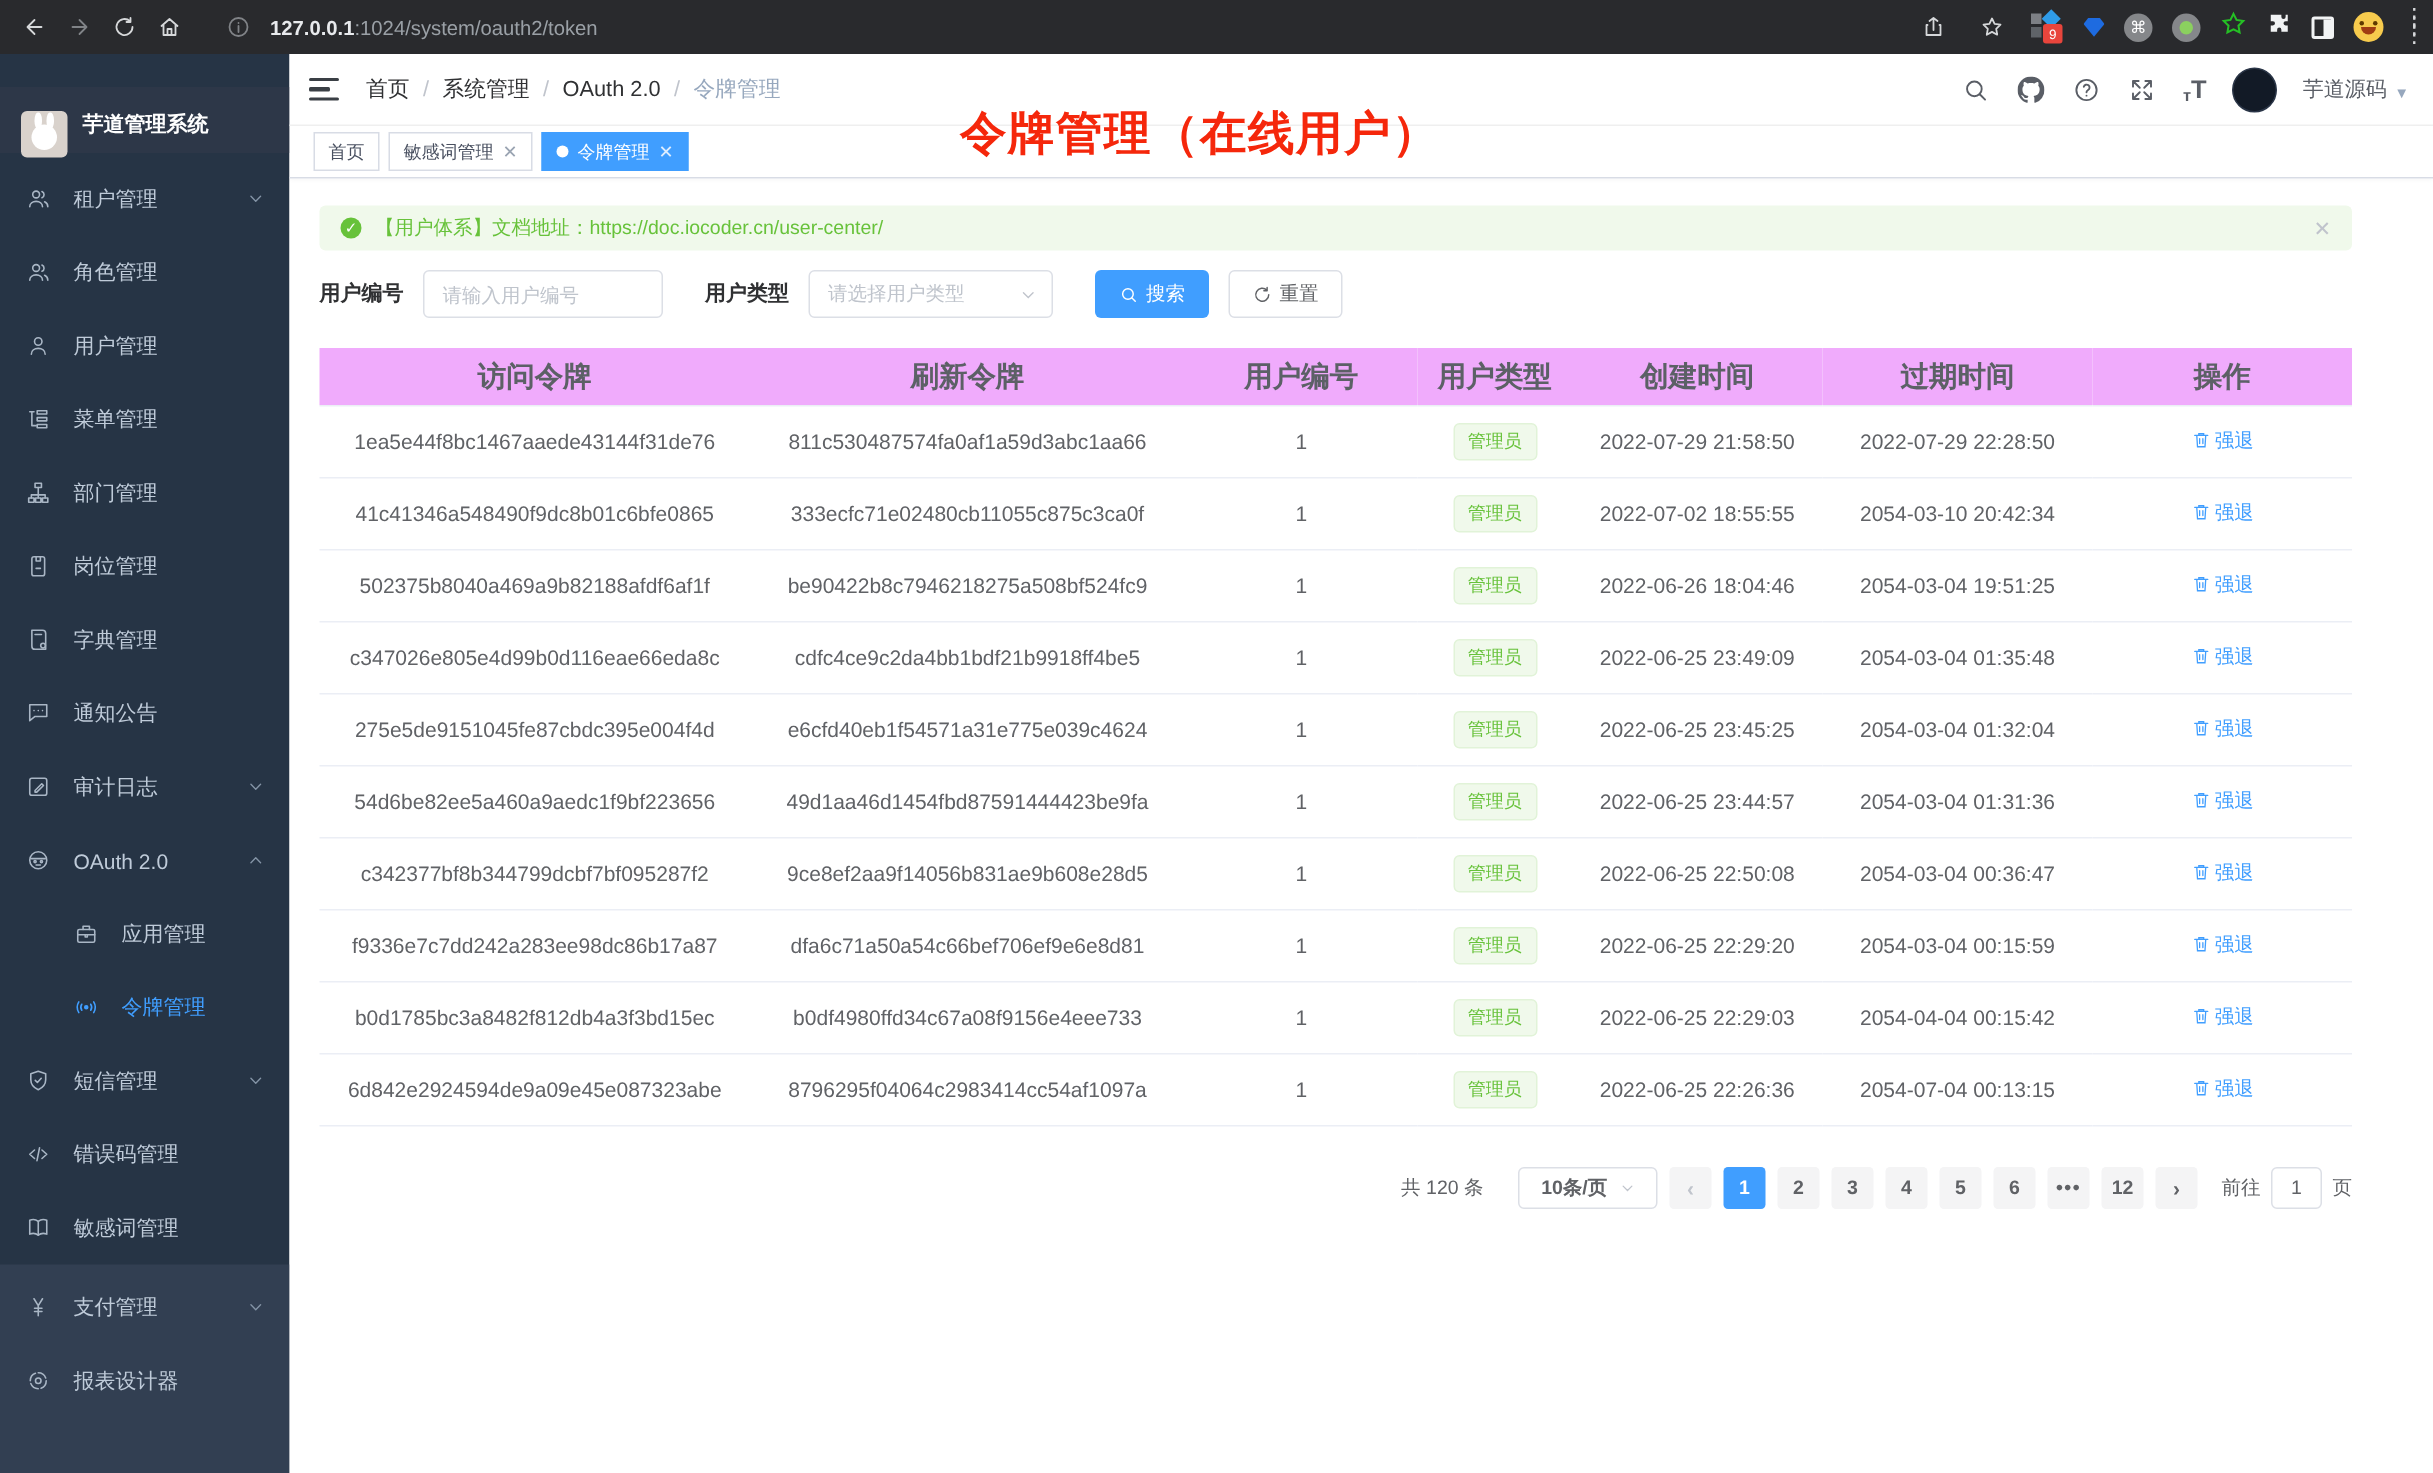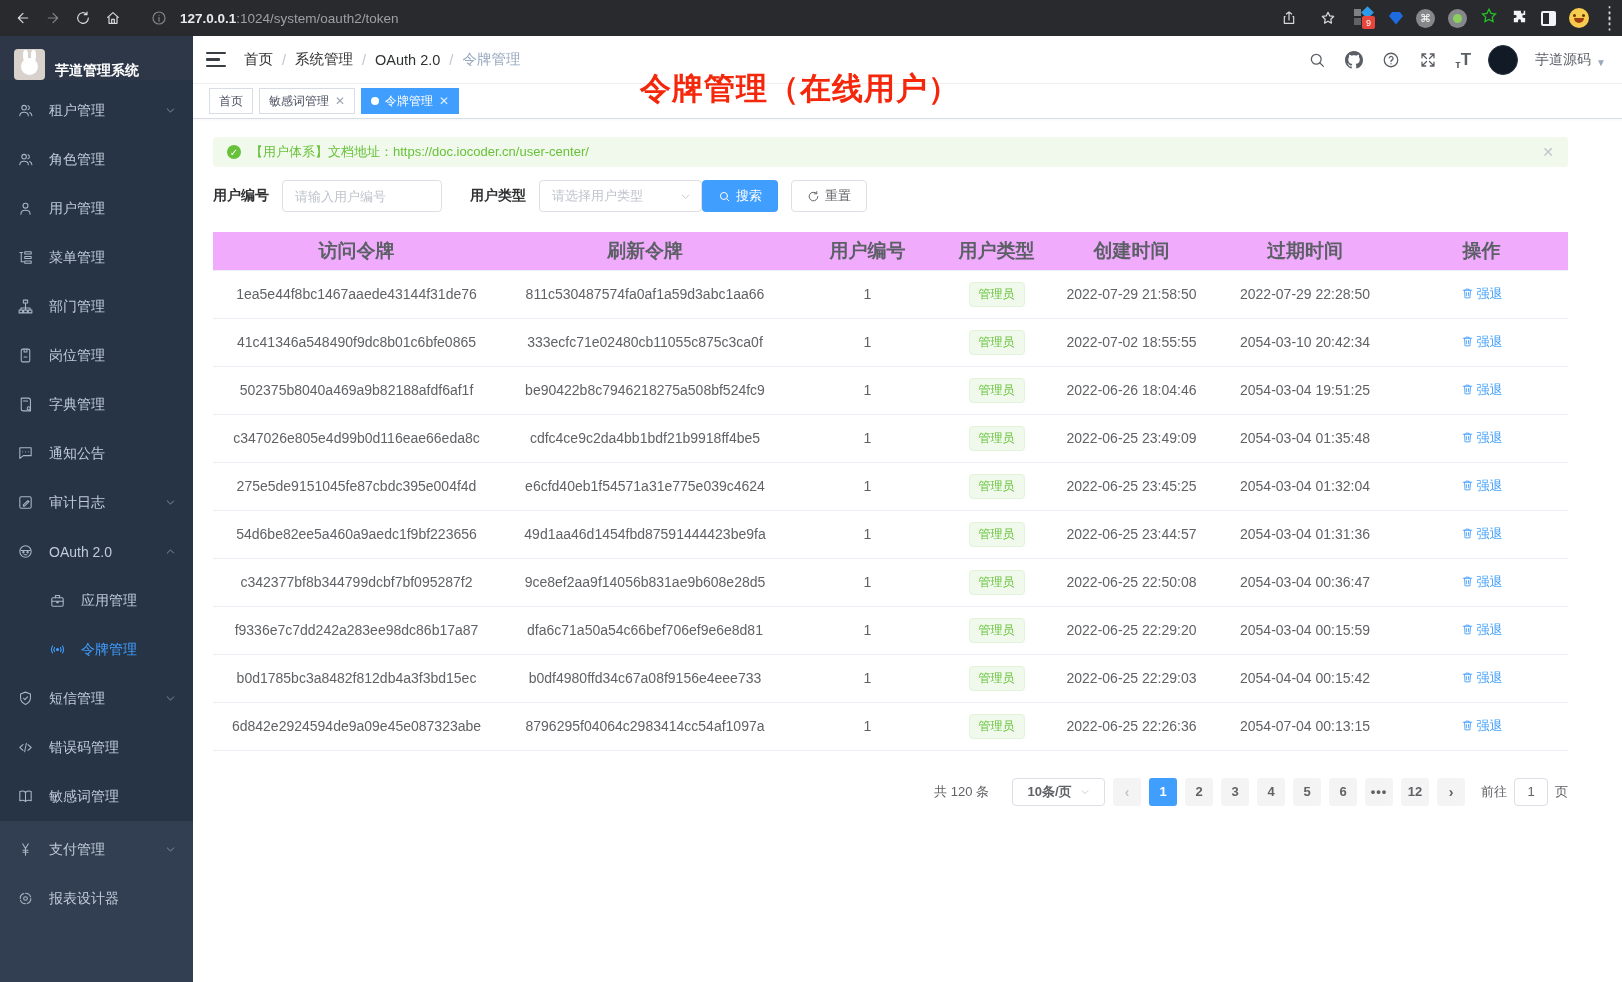--- a/index.html
+++ b/index.html
@@ -29,21 +29,21 @@
   .emoji { width:20px; height:20px; border-radius:50%; background:#f7cb4d; position:relative; }
   .emoji::before { content:""; position:absolute; left:4px; top:6px; width:3px; height:3px; border-radius:50%; background:#5f3a00; box-shadow:9px 0 0 #5f3a00; }
   .emoji::after { content:""; position:absolute; left:5px; top:10px; width:10px; height:5px; border-radius:0 0 10px 10px; background:#a03d12; }
   .kebab { color:#d6d8da; font-size:15px; letter-spacing:0; line-height:6px; width:6px; text-align:center; }
 
   
   .app { display:flex; height:946px; }
 
   
   .sidebar { width:193px; background:#263445; display:flex; flex-direction:column; flex:0 0 auto; }
-  .logo-bar { height:44px; background:#2d3748; display:flex; align-items:flex-end; gap:10px; padding:0 14px; flex:0 0 auto; }
+  .logo-bar { height:44px; background:#2d3748; display:flex; align-items:flex-start; gap:10px; padding:16px 14px; flex:0 0 auto;margin-top:22px; }
   .logo-img { width:31px; height:31px; border-radius:4px; background:#d9d2cc; position:relative; overflow:hidden; }
   .logo-img::before { content:""; position:absolute; left:7px; top:9px; width:17px; height:17px; border-radius:50%; background:#fff; }
   .logo-img::after { content:""; position:absolute; left:9px; top:1px; width:5px; height:11px; border-radius:45%; background:#fff; box-shadow:8px 0 0 #fff; }
   .logo-title { color:#fff; font-size:14px; font-weight:700; }
   .menu-main { flex:0 0 auto; padding-top:6px; }
   .menu-bottom { flex:1; background:#323f52; padding-top:4px; }
   .menu-item { height:49px; display:flex; align-items:center; padding:0 17px; gap:15px; color:#bfcbd9; font-size:14px; cursor:pointer; }
   .menu-item .mi-icon { width:17px; height:17px; flex:0 0 auto; display:flex; }
   .menu-item svg { width:17px; height:17px; stroke:#a9b6c5; fill:none; stroke-width:1.5; stroke-linecap:round; stroke-linejoin:round; }
   .menu-item .mi-label { flex:1; white-space:nowrap; }
@@ -88,21 +88,21 @@
   .content { padding:18px 20px 0 20px; width:1395px; }
   .alert { width:1355px; height:30px; background:#f0f9eb; border-radius:4px; display:flex; align-items:center; padding:0 14px; gap:9px; font-size:13px; color:#67c23a; }
   .alert .check { width:14px; height:14px; border-radius:50%; background:#67c23a; color:#fff; font-size:10px; display:flex; align-items:center; justify-content:center; flex:0 0 auto; }
   .alert a { color:#67c23a; text-decoration:none; }
   .alert .aclose { margin-left:auto; color:#c0c4cc; font-size:14px; cursor:pointer; }
 
   .filter-row { margin-top:13px; display:flex; align-items:center; }
   .f-label { font-size:14px; font-weight:700; color:#303133; margin-right:13px; }
   .f-input { width:160px; height:32px; border:1px solid #dcdfe6; border-radius:4px; padding:0 12px; font-size:13px; color:#606266; font-family:"Liberation Sans",sans-serif; }
   .f-input::placeholder { color:#bfc4cc; }
-  .f-select { width:163px; height:32px; border:1px solid #dcdfe6; border-radius:4px; padding:0 10px 0 12px; font-size:13px; color:#bfc4cc; display:flex; align-items:center; justify-content:space-between; margin-right:0; cursor:pointer; }
+  .f-select { width:163px; height:32px; border:1px solid #dcdfe6; border-radius:4px; padding:0 10px 0 12px; font-size:13px; color:#bfc4cc; display:flex; align-items:center; justify-content:space-between; margin-right:28px; cursor:pointer; }
   .f-select svg { width:11px; height:11px; stroke:#c0c4cc; fill:none; stroke-width:2; stroke-linecap:round; }
   .gap28 { width:28px; }
   .btn { height:32px; border-radius:4px; font-size:13px; display:inline-flex; align-items:center; gap:5px; padding:0 15px; cursor:pointer; border:1px solid transparent; font-family:"Liberation Sans",sans-serif; }
   .btn svg { width:13px; height:13px; fill:none; stroke-width:1.8; stroke-linecap:round; stroke-linejoin:round; }
   .btn-primary { background:#409eff; color:#fff; margin-right:13px; }
   .btn-primary svg { stroke:#fff; }
   .btn-default { background:#fff; color:#606266; border-color:#dcdfe6; }
   .btn-default svg { stroke:#606266; }
 
   

